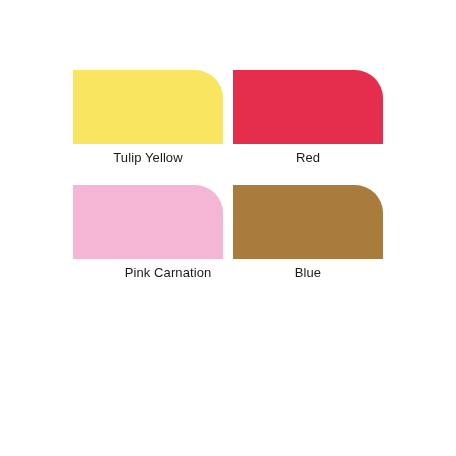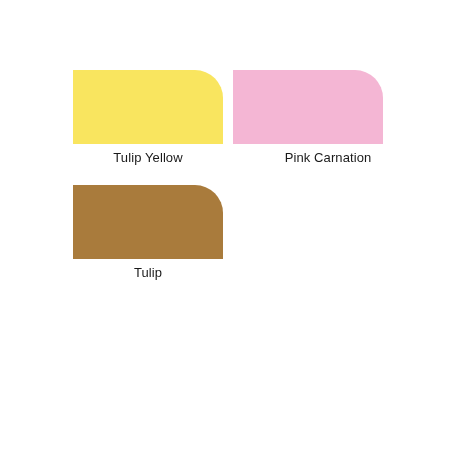--- a/index.html
+++ b/index.html
@@ -64,27 +64,31 @@
 
 <div id="swatch-board">
 
   <div class="swatch-grid">
 
     <div class="swatch-cell">
       <div class="swatch-chip" style="background: rgb(249, 229, 95);"></div>
       <div class="swatch-label" style="color: rgb(26, 26, 26);">Tulip Yellow</div>
     </div>
 
+    <div class="swatch-cell">
+      <div class="swatch-chip" style="background: rgb(229, 46, 78);"></div>
+      <div class="swatch-label" style="color: rgb(26, 26, 26);">Red</div>
+    </div>
 
     <div class="swatch-cell">
       <div class="swatch-chip" style="background: rgb(244, 182, 212);"></div>
       <div class="swatch-label" style="color: rgb(26, 26, 26); padding-left: 40px;">Pink Carnation</div>
     </div>
 
 
 
     <div class="swatch-cell">
       <div class="swatch-chip" style="background: rgb(169, 123, 60);"></div>
-      <div class="swatch-label" style="color: rgb(26, 26, 26);">Tulip</div>
+      <div class="swatch-label" style="color: rgb(26, 26, 26);">Blue</div>
     </div>
 
   </div>
 </div>
 
 </body></html>

